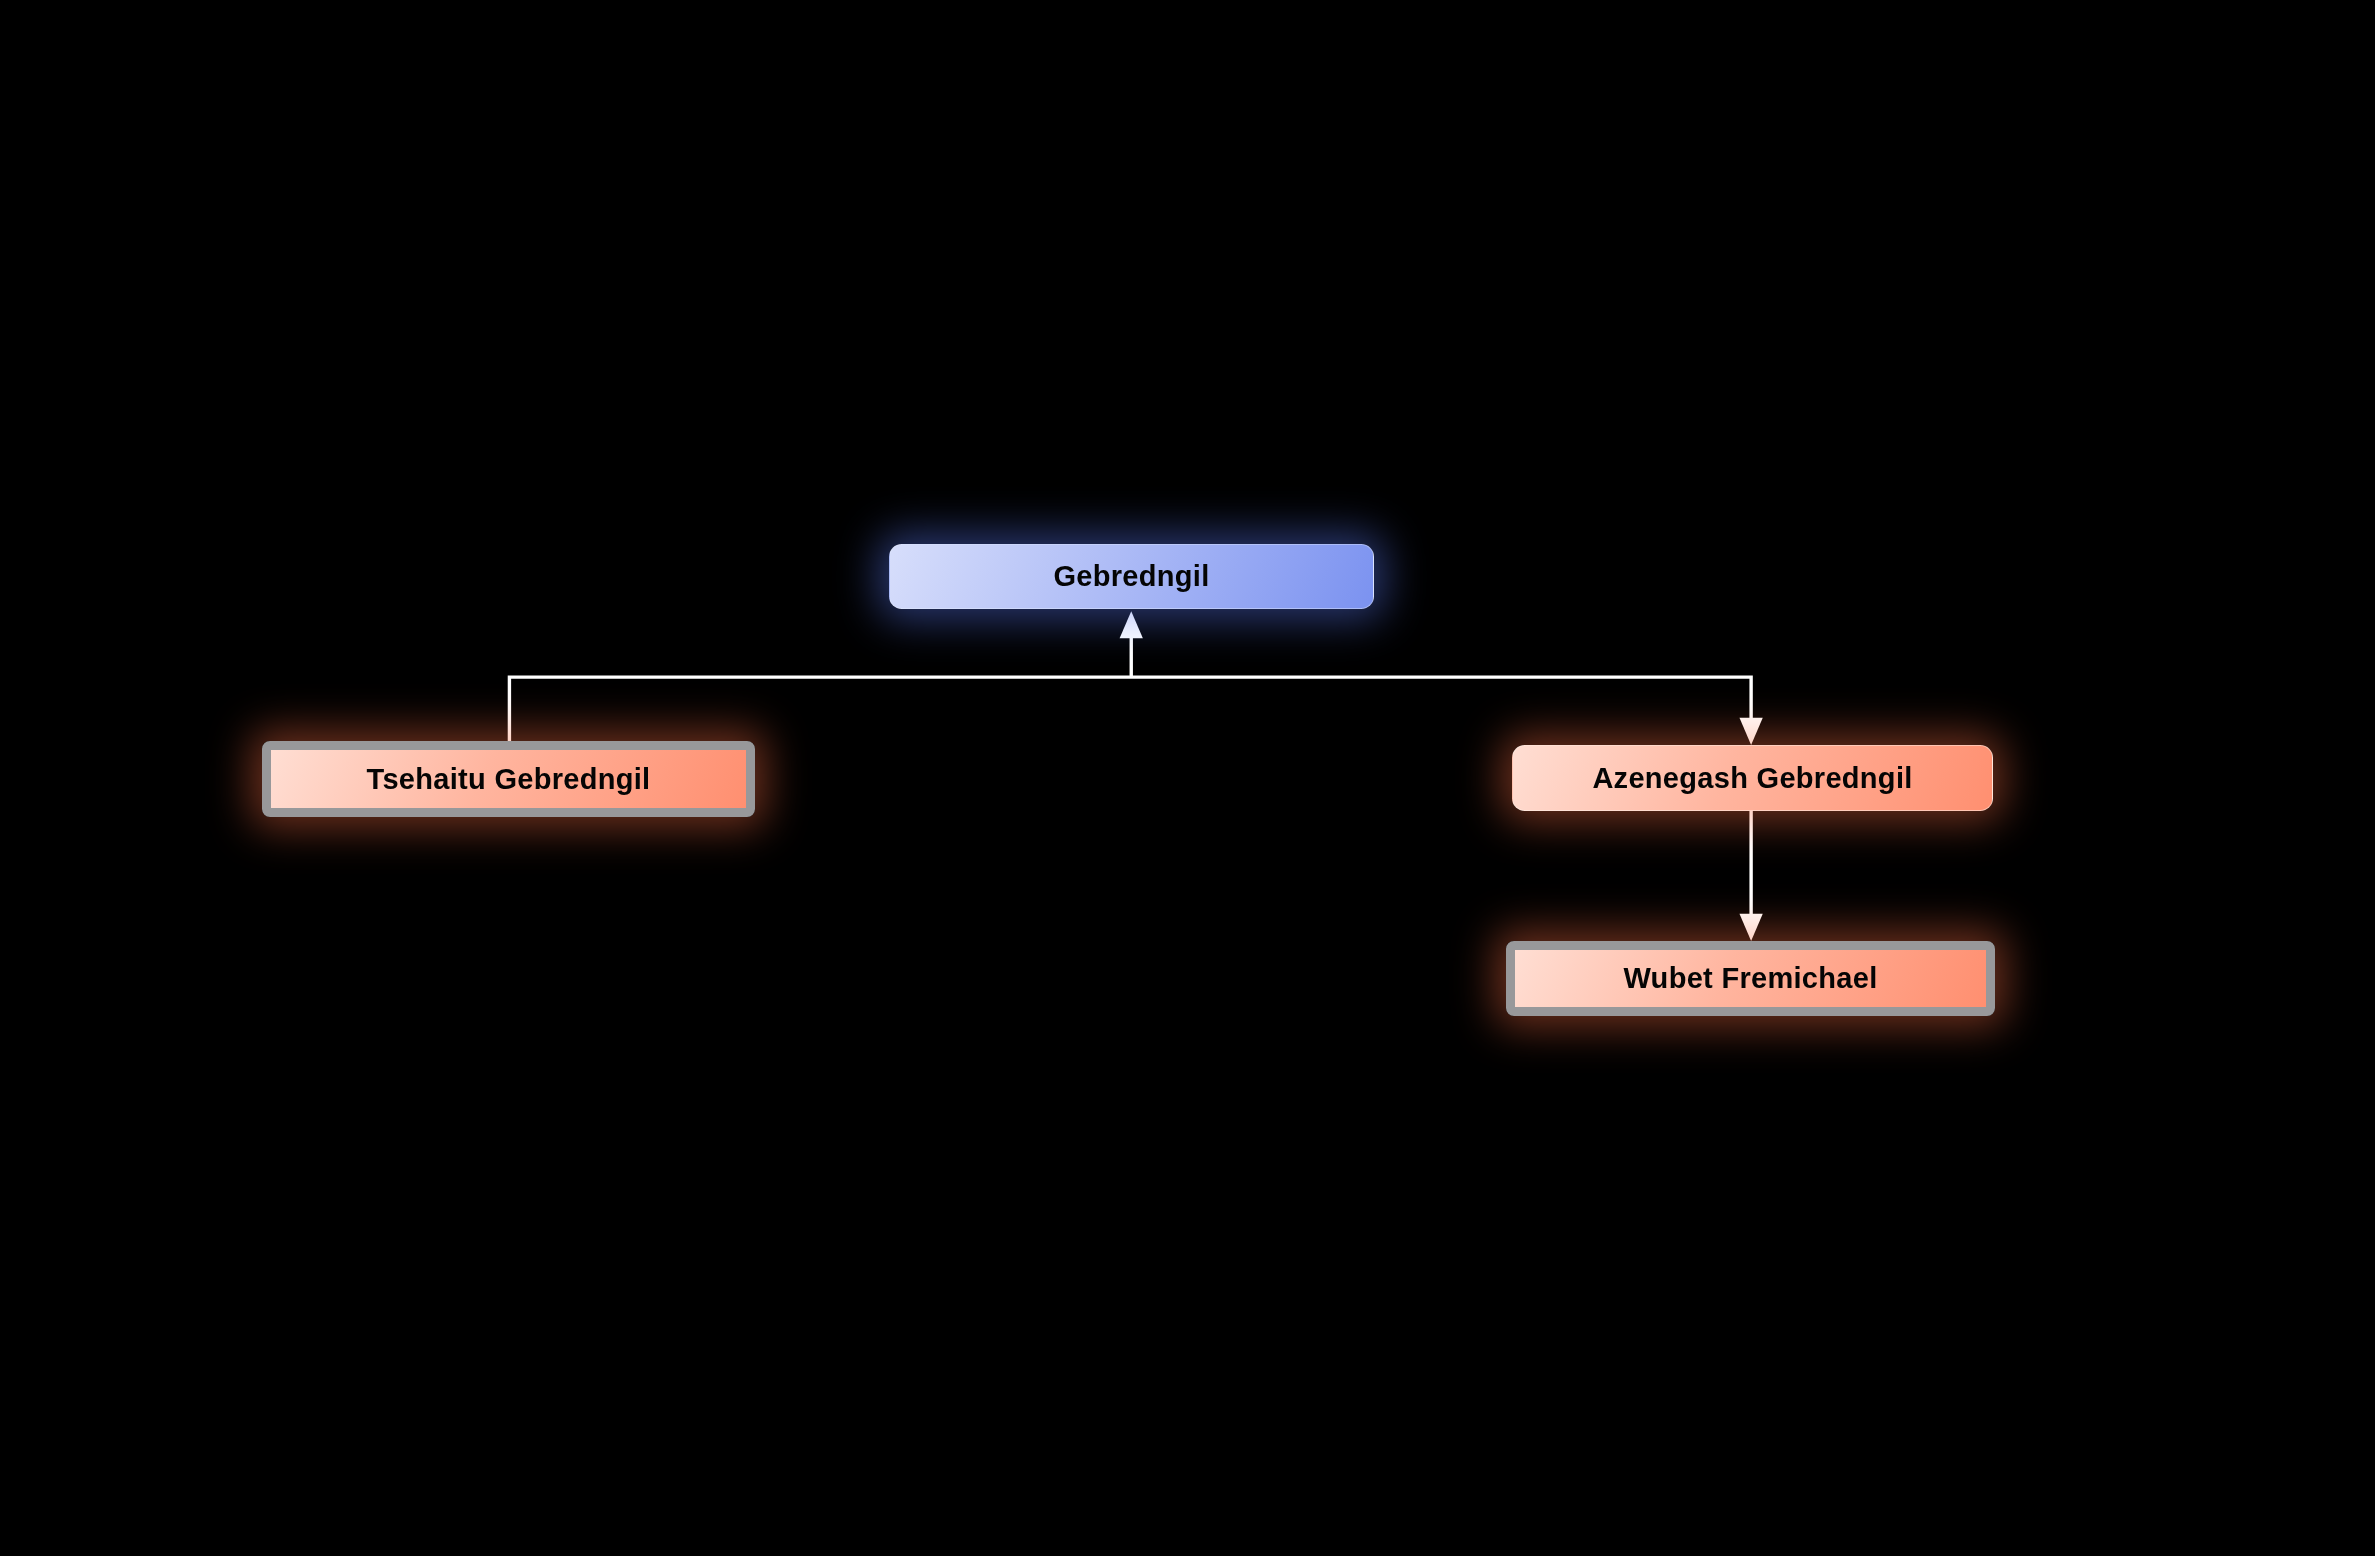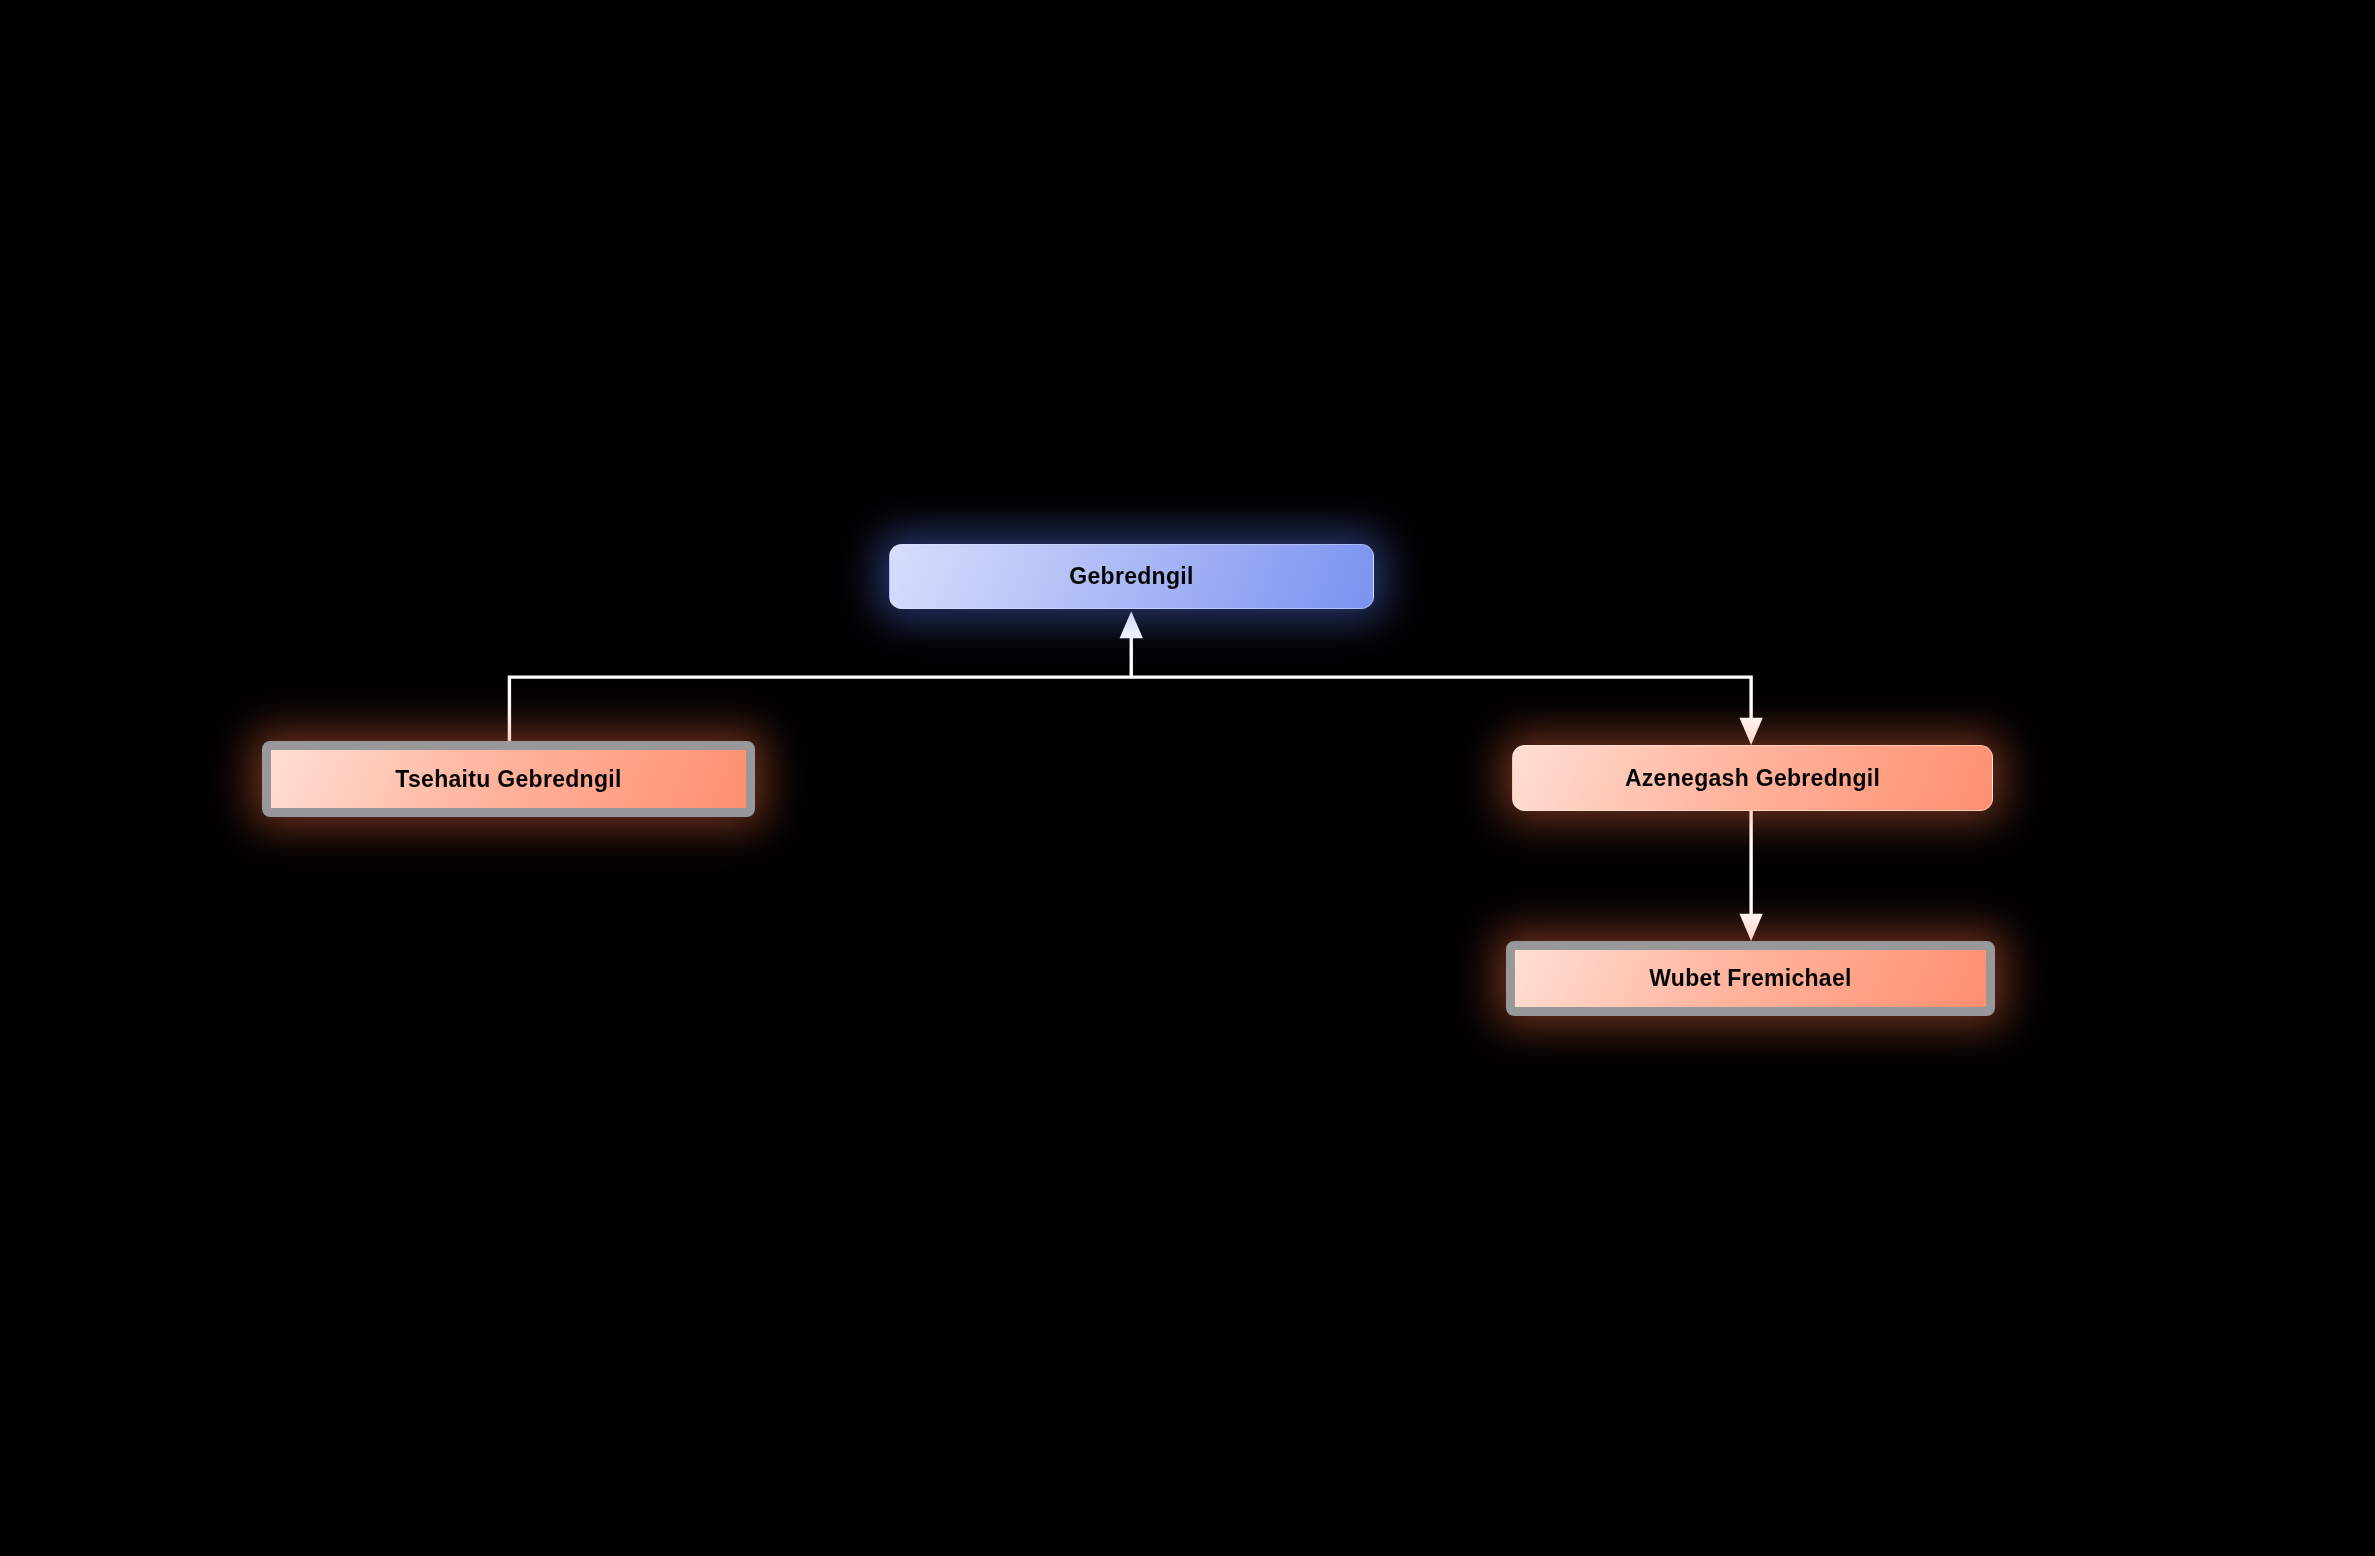--- a/index.html
+++ b/index.html
@@ -21,21 +21,21 @@
     width: 2375px;
     height: 1556px;
   }
   .node {
     position: absolute;
     box-sizing: border-box;
     display: flex;
     align-items: center;
     justify-content: center;
     font-weight: 700;
-    font-size: 23px;
+    font-size: 29px;
     letter-spacing: 0.3px;
     color: #050505;
     white-space: nowrap;
     cursor: pointer;
   }
   .node-root {
     left: 889px; top: 544px;
     width: 485px; height: 65px;
     border-radius: 12.6px;
     background: linear-gradient(113deg, #d7defb 0%, #aebcf6 45%, #7b92f0 100%);

